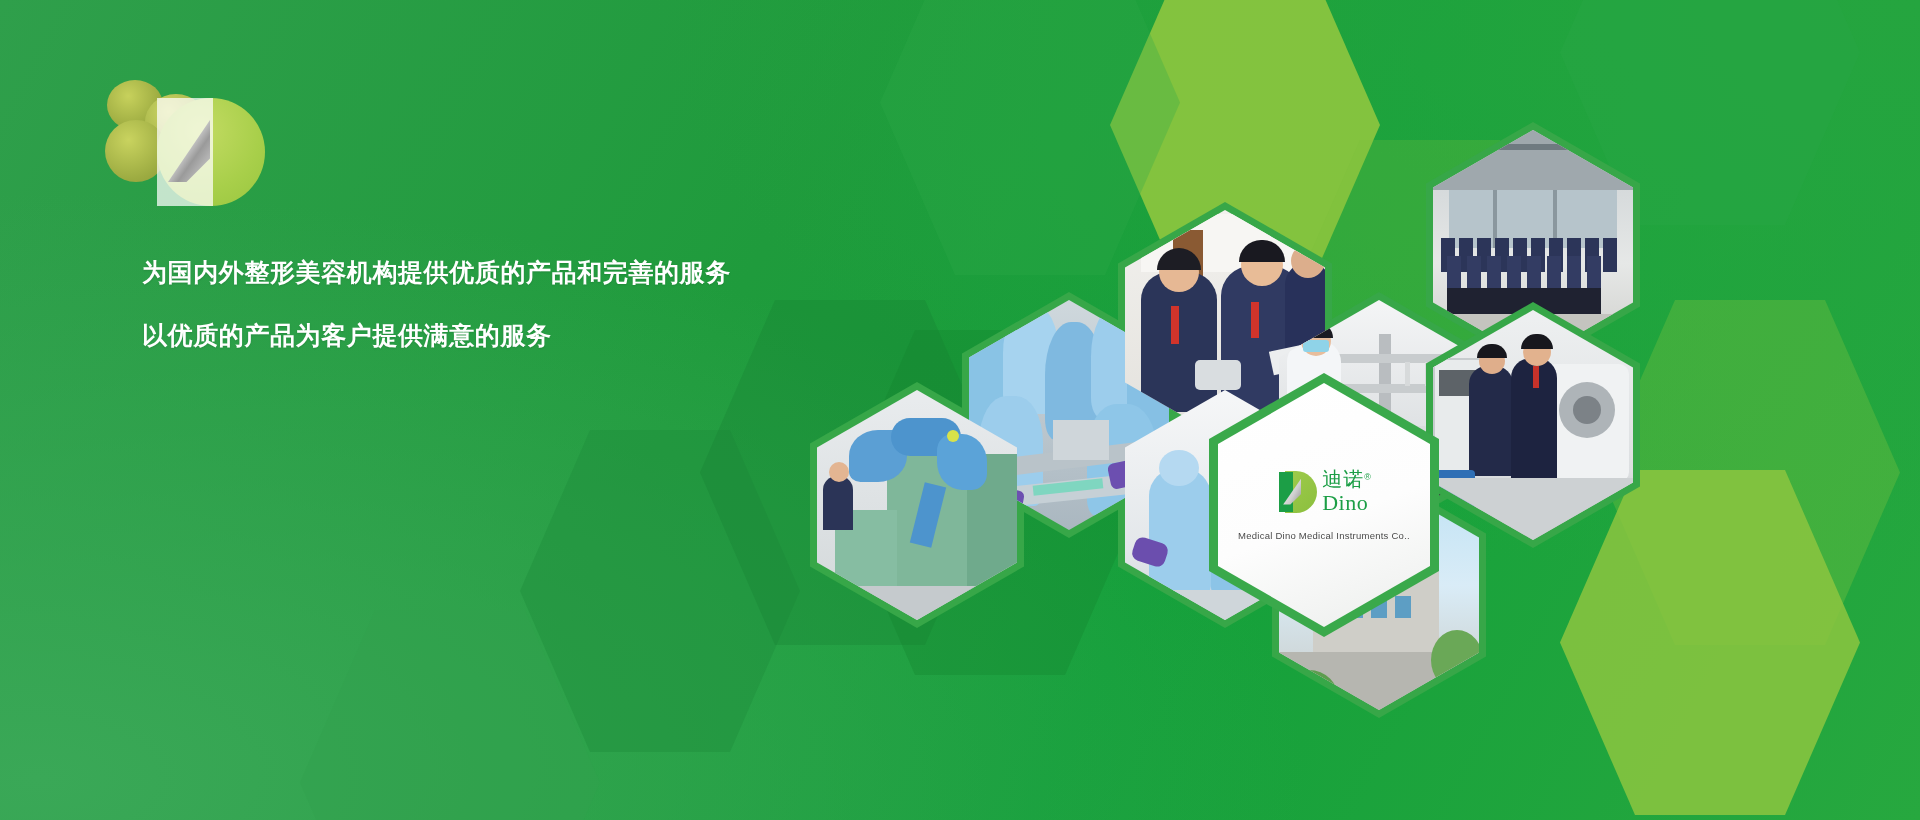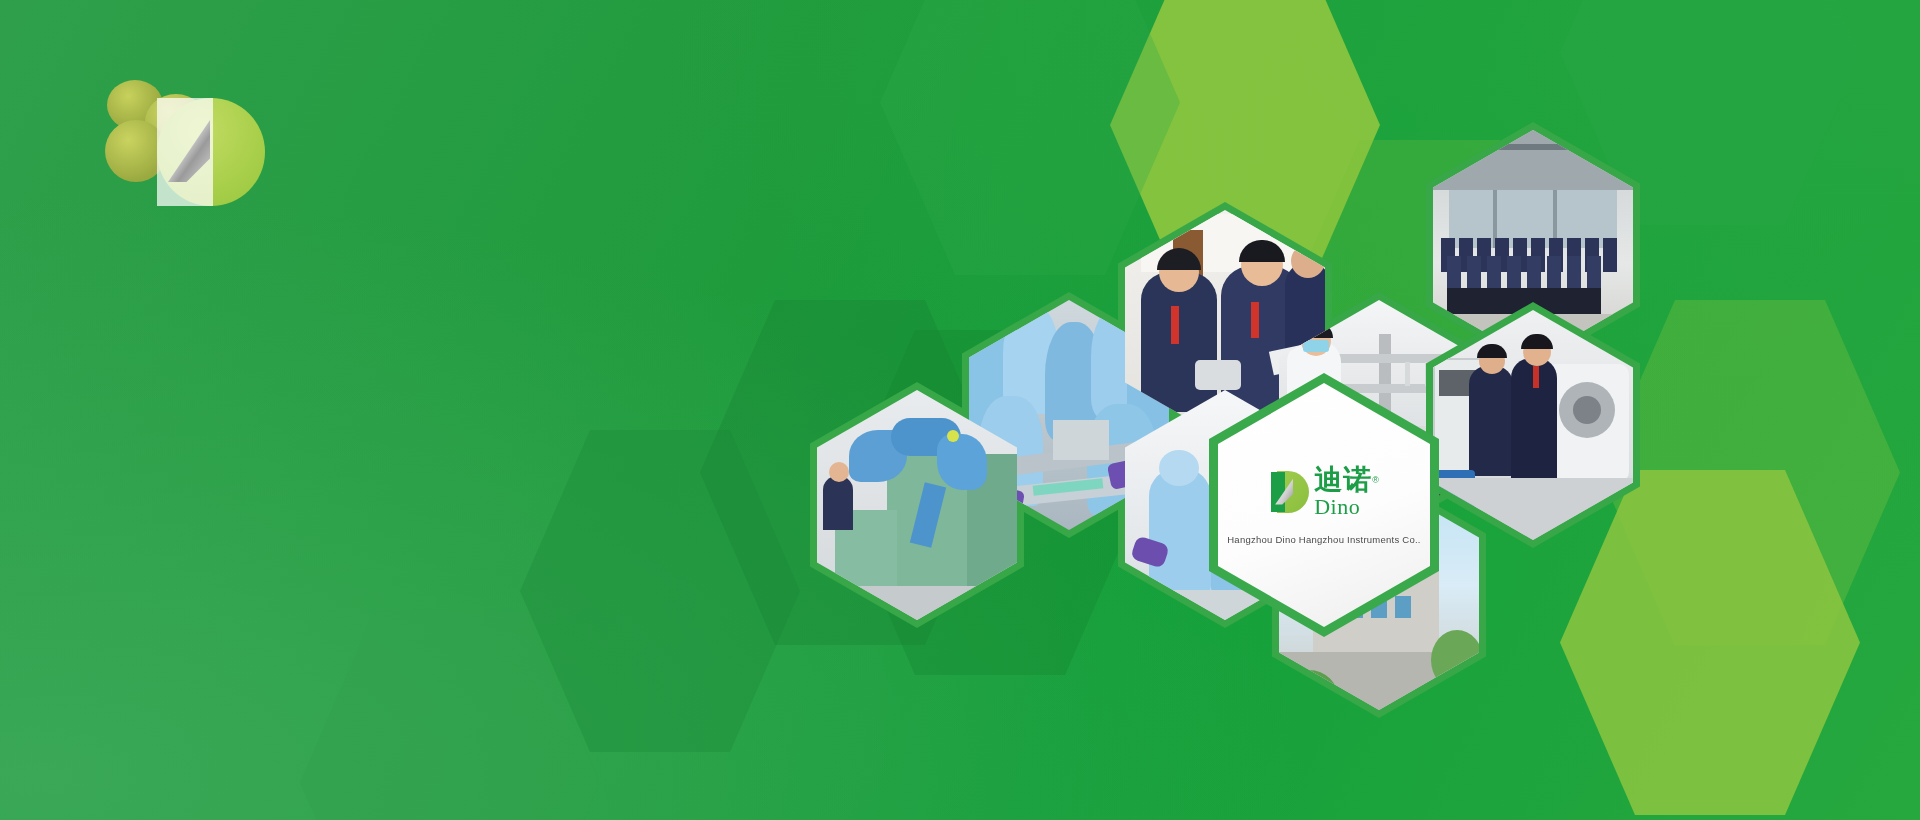--- a/index.html
+++ b/index.html
@@ -63,21 +63,21 @@
   }
   #badge{
     position:absolute;width:212px;height:244px;
     -webkit-clip-path:polygon(50% 0%,100% 25%,100% 75%,50% 100%,0% 75%,0% 25%);
     clip-path:polygon(50% 0%,100% 25%,100% 75%,50% 100%,0% 75%,0% 25%);
     background:linear-gradient(160deg,#ffffff 0%,#fdfdfd 55%,#eceeec 100%);
     display:flex;flex-direction:column;align-items:center;justify-content:center;
   }
   #badge .badge-mark{display:flex;align-items:center;justify-content:center;gap:5px;}
   #badge .badge-cn{
-    color:#1c9e46;font-size:28px;font-weight:700;letter-spacing:1px;line-height:1;margin-top:14px;
+    color:#1c9e46;font-size:20px;font-weight:400;letter-spacing:1px;line-height:1;margin-top:14px;
   }
   #badge .badge-en{
     color:#1c9e46;font-family:"Liberation Serif","DejaVu Serif",serif;
     font-size:22px;line-height:1;margin-top:2px;letter-spacing:.5px;
   }
   #badge .badge-reg{font-size:9px;color:#1c9e46;vertical-align:super;}
   #badge .badge-caption{
     margin-top:16px;color:#4a4a4a;font-size:9.5px;letter-spacing:.25px;white-space:nowrap;
   }
   .sv{position:absolute;}
@@ -132,20 +132,22 @@
 
     <span style="position:absolute;left:52px;top:26px;width:56px;height:108px;
                  background:rgba(255,255,255,.72);"></span>
 
     <span style="position:absolute;left:63px;top:48px;width:42px;height:62px;
                  background:linear-gradient(125deg,#ffffff 0%,#e3e3e3 38%,#9a9a9a 62%,#d8d8d8 100%);
                  clip-path:polygon(0% 100%,100% 0%,100% 62%,44% 100%);"></span>
   </div>
 
   <div id="text-block">
+    <div class="tagline">为国内外整形美容机构提供优质的产品和完善的服务</div>
+    <div class="tagline">以优质的产品为客户提供满意的服务</div>
   </div>
 
   <div id="cluster">
 
     <div class="hexring" style="left:142px;top:172px;"></div>
     <div class="hexring" style="left:298px;top:82px;"></div>
     <div class="hexring" style="left:298px;top:262px;"></div>
     <div class="hexring" style="left:-10px;top:262px;"></div>
     <div class="hexring" style="left:452px;top:172px;"></div>
     <div class="hexring" style="left:452px;top:352px;"></div>
@@ -318,17 +320,17 @@
           <span style="position:absolute;left:2px;top:1px;width:14px;height:40px;background:#1c9e46;"></span>
           <span style="position:absolute;left:6px;top:8px;width:18px;height:26px;
                        background:linear-gradient(120deg,#ffffff,#cfcfcf 60%,#8f8f8f);
                        clip-path:polygon(0% 100%,100% 0%,100% 60%,40% 100%);"></span>
         </span>
         <span style="position:relative;display:inline-block;">
           <span class="badge-cn">迪诺</span><span class="badge-reg">®</span>
           <span class="badge-en" style="display:block;text-align:left;">Dino</span>
         </span>
       </div>
-      <div class="badge-caption">Hangzhou Dino Hangzhou Instruments Co..</div>
+      <div class="badge-caption">Medical Dino Medical Instruments Co..</div>
     </div>
 
   </div>
 </div>
 
 </body></html>

